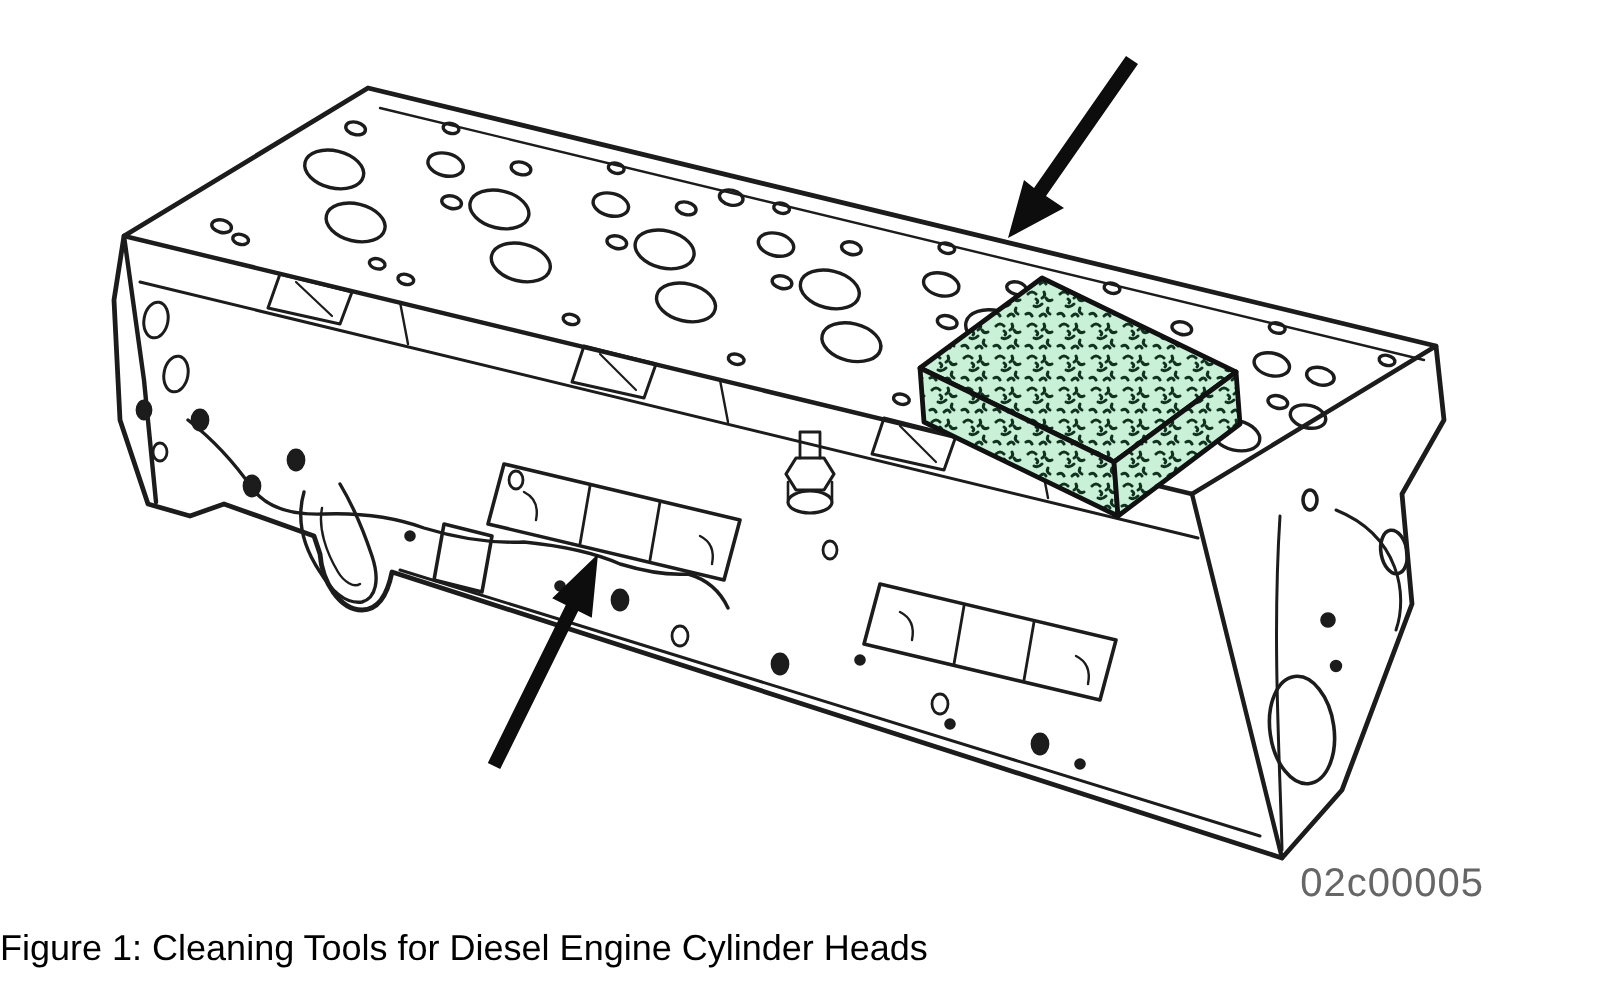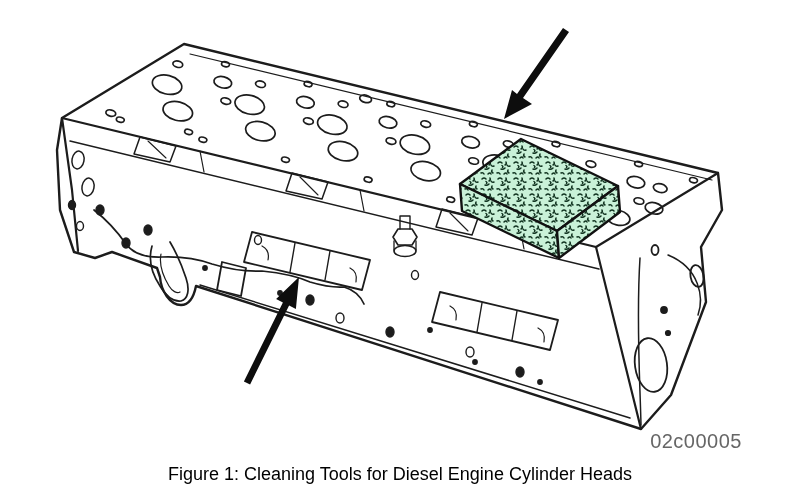--- a/index.html
+++ b/index.html
@@ -1,19 +1,19 @@
 <!DOCTYPE html>
 <html><head>
 <meta charset="utf-8">
 <style>
   html,body{margin:0;padding:0;background:#ffffff;}
   #stage{position:relative;width:800px;height:500px;background:#ffffff;overflow:hidden;
          font-family:"Liberation Sans", sans-serif;}
   #figure-svg{display:block;}
-  .caption{width:800px;text-align:center;font-size:18px;line-height:24px;color:#000;
+  .caption{width:800px;text-align:left;font-size:18px;line-height:24px;color:#000;
            margin-top:4px;font-family:"Liberation Sans", sans-serif;}
   .code-text{font-family:"Liberation Sans", sans-serif;font-size:20px;letter-spacing:0.5px;}
 </style>
 </head>
 <body>
 
 <div id="stage">
 
 <svg id="figure-svg" width="800" height="458" viewBox="0 0 800 458">
 

